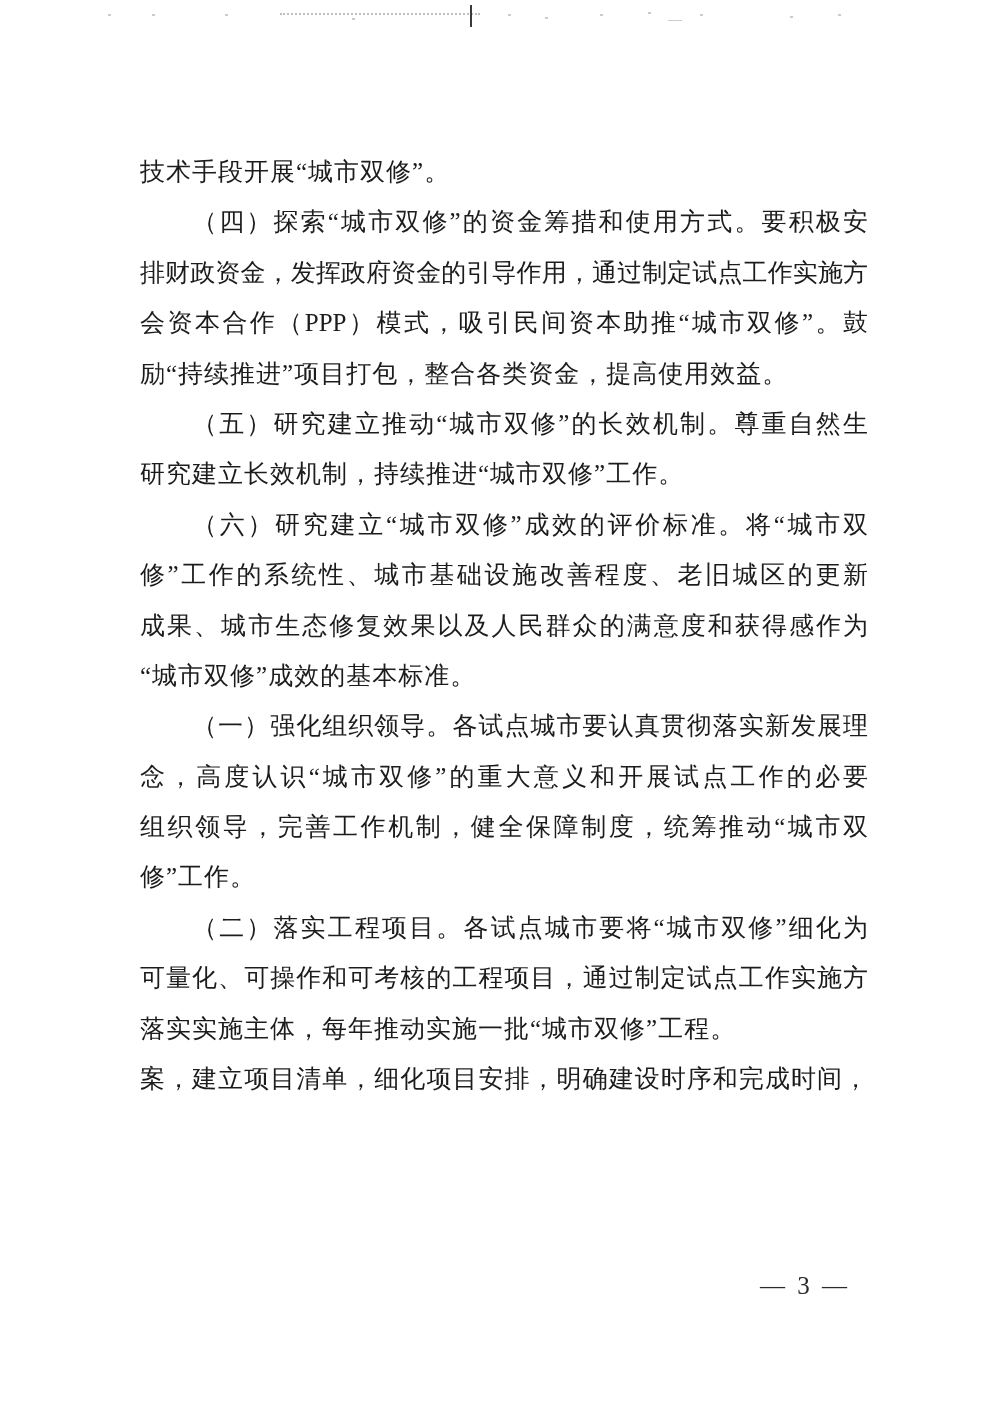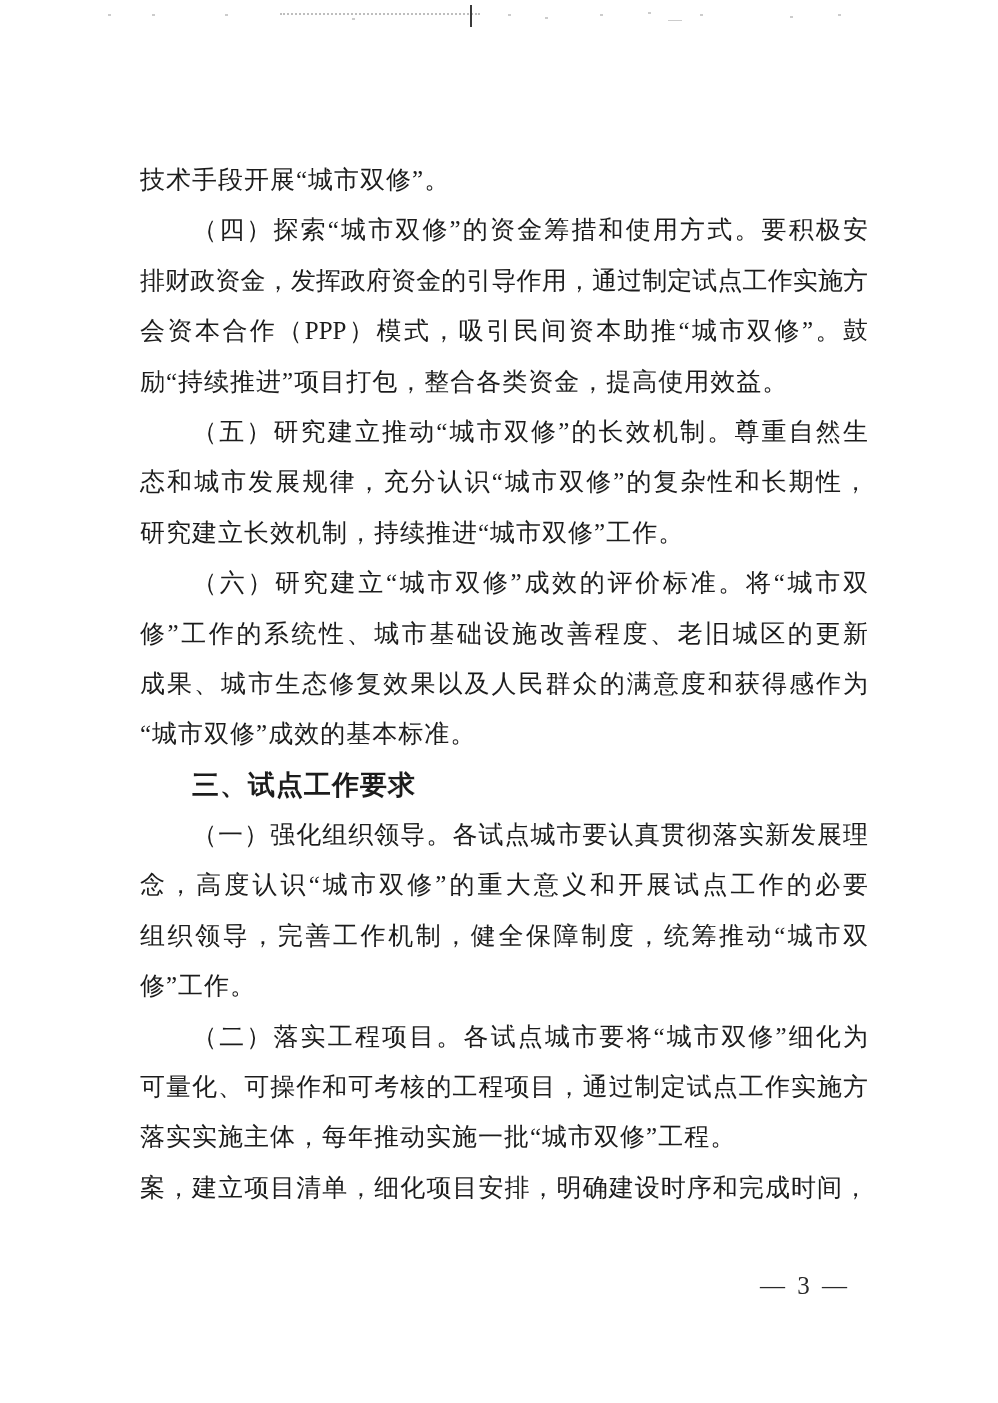--- a/index.html
+++ b/index.html
@@ -11,21 +11,21 @@
     position: relative;
     width: 998px;
     height: 1403px;
     background: #ffffff;
     overflow: hidden;
     color: #1c1c1c;
     font-family: "Liberation Serif", "DejaVu Serif", serif;
   }
   .text-block {
     position: absolute;
-    top: 155px;
+    top: 147px;
     left: 140px;
     width: 728px;
   }
   .line {
     height: 50.4px;
     line-height: 50.4px;
     font-size: 25px;
     white-space: nowrap;
     letter-spacing: 1px;
   }
@@ -108,27 +108,25 @@
   <div class="scan-noise noise-dot nd11"></div>
   <div class="scan-noise noise-dot nd12"></div>
 
   <div class="text-block">
     <div class="line">技术手段开展“城市双修”。</div>
     <div class="line fill indent">（四）探索“城市双修”的资金筹措和使用方式。要积极安</div>
     <div class="line fill">排财政资金，发挥政府资金的引导作用，通过制定试点工作实施方</div>
     <div class="line fill">会资本合作（PPP）模式，吸引民间资本助推“城市双修”。鼓</div>
     <div class="line">励“持续推进”项目打包，整合各类资金，提高使用效益。</div>
     <div class="line fill indent">（五）研究建立推动“城市双修”的长效机制。尊重自然生</div>
-    <div class="line fill">态和城市发展规律，充分认识“城市双修”的复杂性和长期性，</div>
     <div class="line">研究建立长效机制，持续推进“城市双修”工作。</div>
     <div class="line fill indent">（六）研究建立“城市双修”成效的评价标准。将“城市双</div>
     <div class="line fill">修”工作的系统性、城市基础设施改善程度、老旧城区的更新</div>
     <div class="line fill">成果、城市生态修复效果以及人民群众的满意度和获得感作为</div>
     <div class="line">“城市双修”成效的基本标准。</div>
-    <div class="line heading indent">三、试点工作要求</div>
     <div class="line fill indent">（一）强化组织领导。各试点城市要认真贯彻落实新发展理</div>
     <div class="line fill">念，高度认识“城市双修”的重大意义和开展试点工作的必要</div>
     <div class="line fill">组织领导，完善工作机制，健全保障制度，统筹推动“城市双</div>
     <div class="line">修”工作。</div>
     <div class="line fill indent">（二）落实工程项目。各试点城市要将“城市双修”细化为</div>
     <div class="line fill">可量化、可操作和可考核的工程项目，通过制定试点工作实施方</div>
     <div class="line">落实实施主体，每年推动实施一批“城市双修”工程。</div>
     <div class="line fill">案，建立项目清单，细化项目安排，明确建设时序和完成时间，</div>
   </div>
 

